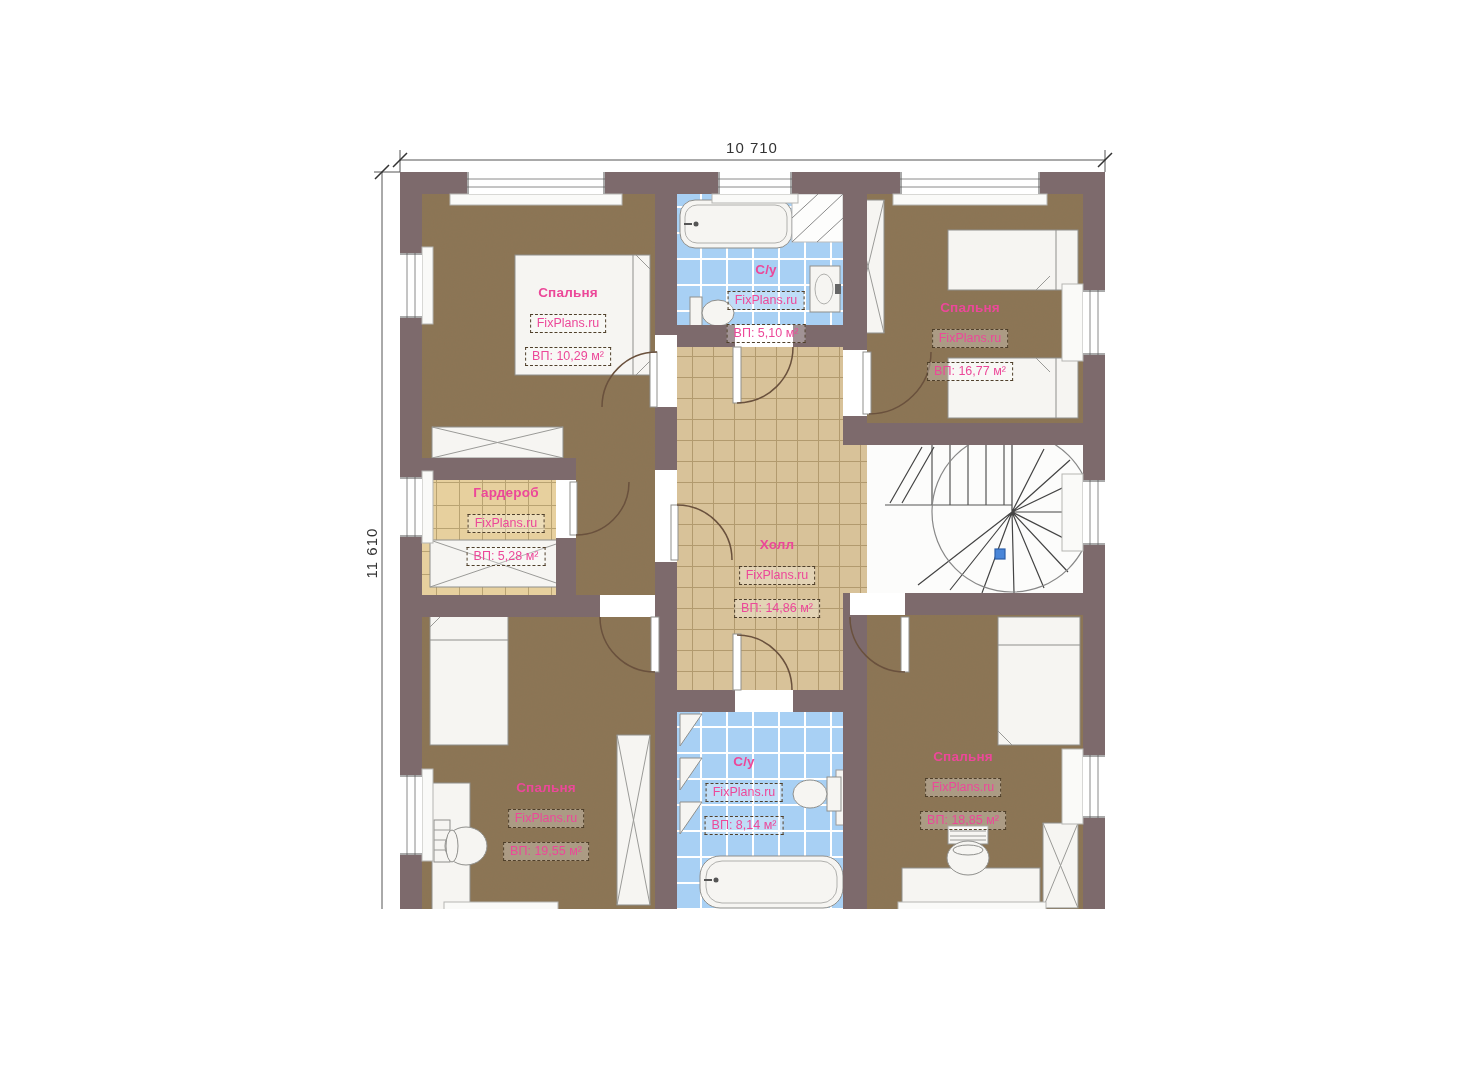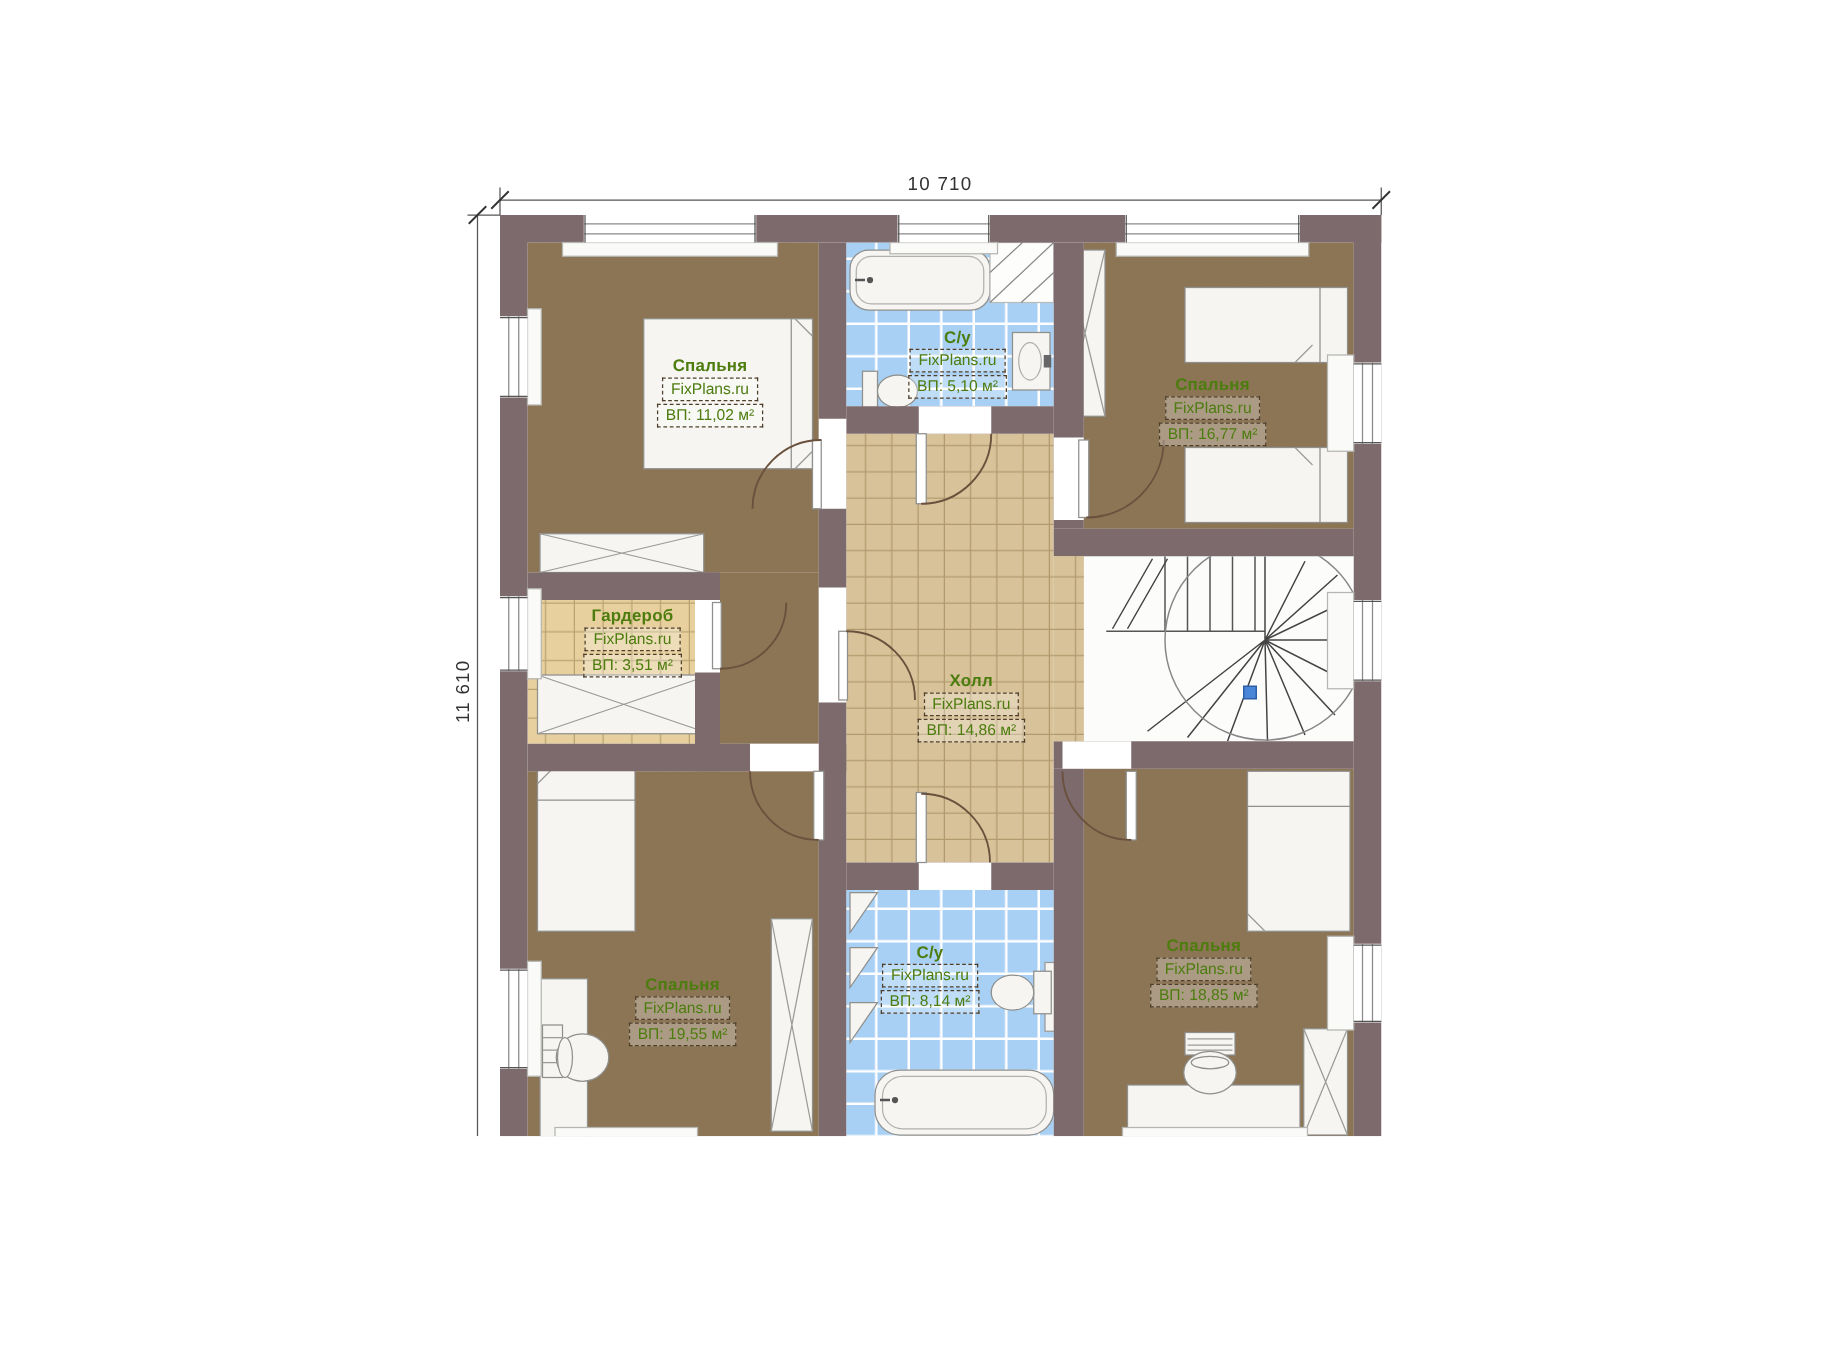--- a/index.html
+++ b/index.html
@@ -1,20 +1,20 @@
 <!DOCTYPE html>
 <html><head>
 <meta charset="utf-8">
 <style>
   html,body{margin:0;padding:0;background:#ffffff;}
   .canvas{position:relative;width:1474px;height:909px;background:#ffffff;overflow:hidden;
           font-family:"Liberation Sans",sans-serif;}
   .plan-svg{position:absolute;left:0;top:0;}
   .room-label{position:absolute;transform:translateX(-50%);display:flex;flex-direction:column;
-              align-items:center;gap:2px;text-align:right;white-space:nowrap;color:#4d7c0f;z-index:5;}
+              align-items:center;gap:14px;text-align:right;white-space:nowrap;color:#ec4899;z-index:5;}
   .room-name{font-weight:bold;font-size:13.5px;letter-spacing:.2px;}
   .label-box{font-weight:normal;font-size:12.5px;line-height:1.2;padding:1px 6px;
              border:1px dashed #4f3f2a;background:rgba(255,255,255,.28);}
   .dim-label{position:absolute;font-size:15px;color:#333;letter-spacing:1px;z-index:5;}
   .dim-top{left:752px;top:139px;transform:translateX(-50%);}
   .dim-left{left:371px;top:553px;transform:translate(-50%,-50%) rotate(-90deg);}
 </style>
 </head>
 <body>
 
@@ -327,39 +327,39 @@
     <path d="M 375 179 L 389 165 M 375 942 L 389 928" stroke="#333" stroke-width="1.5"></path>
   </g>
 </svg>
 
 <div class="dim-label dim-top">10 710</div>
 <div class="dim-label dim-left">11 610</div>
 
 <div class="room-label" style="left:568px;top:285px">
   <div class="room-name">Спальня</div>
   <div class="label-box">FixPlans.ru</div>
-  <div class="label-box">ВП: 11,02 м²</div>
+  <div class="label-box">ВП: 10,29 м²</div>
 </div>
 
 <div class="room-label" style="left:766px;top:262px">
   <div class="room-name">С/у</div>
   <div class="label-box">FixPlans.ru</div>
   <div class="label-box">ВП: 5,10 м²</div>
 </div>
 
 <div class="room-label" style="left:970px;top:300px">
   <div class="room-name">Спальня</div>
   <div class="label-box">FixPlans.ru</div>
   <div class="label-box">ВП: 16,77 м²</div>
 </div>
 
 <div class="room-label" style="left:506px;top:485px">
   <div class="room-name">Гардероб</div>
   <div class="label-box">FixPlans.ru</div>
-  <div class="label-box">ВП: 3,51 м²</div>
+  <div class="label-box">ВП: 5,28 м²</div>
 </div>
 
 <div class="room-label" style="left:777px;top:537px">
   <div class="room-name">Холл</div>
   <div class="label-box">FixPlans.ru</div>
   <div class="label-box">ВП: 14,86 м²</div>
 </div>
 
 <div class="room-label" style="left:546px;top:780px">
   <div class="room-name">Спальня</div>

